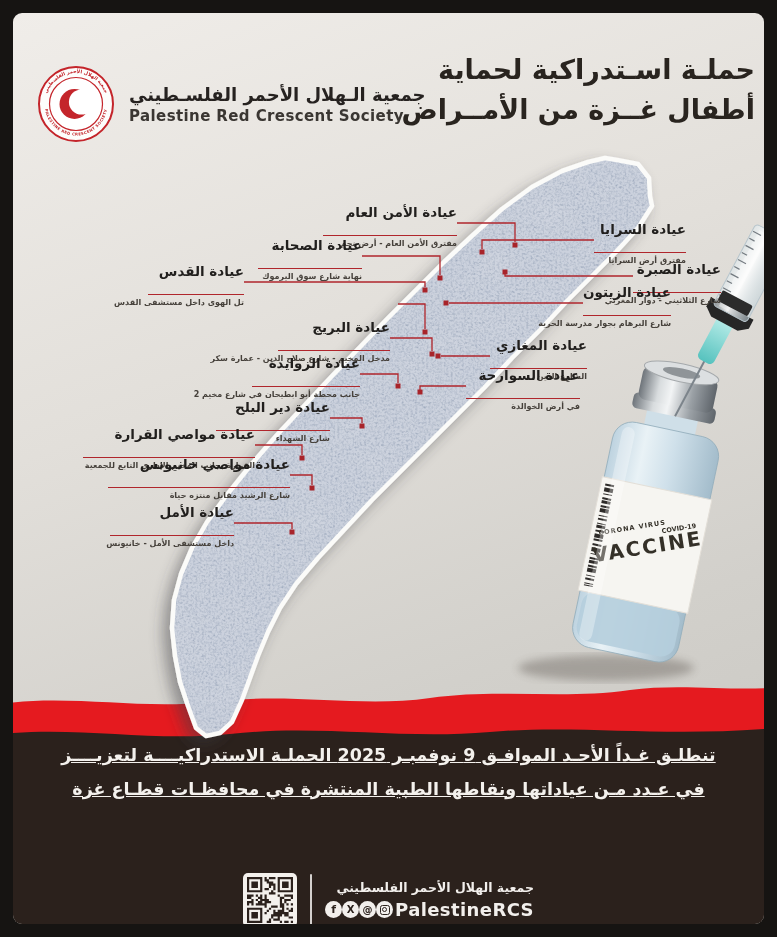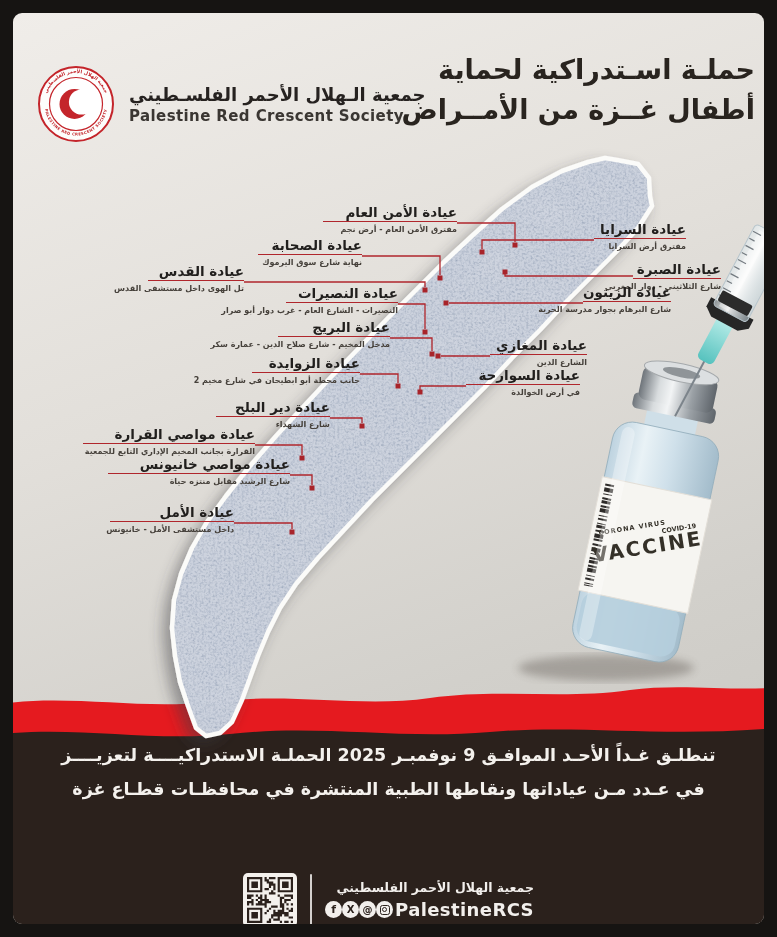--- a/index.html
+++ b/index.html
@@ -10,25 +10,25 @@
   
   .brand{position:absolute;left:23px;top:51px;display:flex;align-items:center;gap:13px;}
   .logo{width:80px;height:80px;}
   .brand-ar{font-size:18px;font-weight:bold;color:#262220;direction:rtl;}
   .brand-en{font-size:15px;font-weight:bold;color:#3a3632;letter-spacing:.4px;margin-top:2px;}
   .headline{position:absolute;top:37px;right:9px;text-align:right;direction:rtl;
             font-weight:bold;font-size:27px;line-height:40px;color:#29241f;}
   
   .clinic{position:absolute;direction:rtl;text-align:right;}
   .clinic .nm{font-weight:bold;font-size:13.5px;line-height:16px;color:#211f1d;white-space:nowrap;
-              border-bottom:1.7px solid #b0262c;padding-bottom:1px;}
+              border-bottom:1.7px solid #b0262c;padding-bottom:15px;}
   .clinic .ad{font-size:8px;line-height:10px;color:#46413b;margin-top:2.5px;font-weight:bold;white-space:nowrap;}
   
   .campaign{position:absolute;left:14px;right:14px;top:726px;direction:rtl;text-align:center;color:#f4f1ed;}
-  .campaign p{margin:0;font-weight:bold;font-size:17.5px;line-height:33.5px;}
+  .campaign p{margin:0;font-weight:bold;font-size:17.5px;line-height:33.5px;text-decoration:underline;}
   
   .foot{position:absolute;left:0;right:0;top:860px;display:flex;justify-content:center;align-items:center;gap:13px;}
   .qr{width:54px;height:54px;background:#f4f1ed;border-radius:5px;padding:4px;box-sizing:border-box;}
   .qr svg{width:100%;height:100%;display:block;}
   .foot-div{width:2px;height:52px;background:#f2efec;opacity:.85;border-radius:1px;}
   .foot-text{text-align:right;}
   .foot-org{font-size:12.5px;font-weight:bold;color:#f2efec;direction:rtl;}
   .foot-social{display:flex;align-items:center;gap:0;margin-top:4px;direction:ltr;}
   .sicon{width:17px;height:17px;border-radius:50%;background:#f2efec;color:#2b211c;display:flex;
          align-items:center;justify-content:center;font-weight:bold;font-size:11px;line-height:1;}
@@ -199,24 +199,20 @@
       <div class="ad">مفترق الأمن العام - أرض نجم</div>
     </div>
   <div class="clinic" style="left:245px;top:224px;width:104px;">
     <div class="nm">عيادة الصحابة</div>
       <div class="ad">نهاية شارع سوق اليرموك</div>
     </div>
   <div class="clinic" style="left:135px;top:250px;width:96px;">
     <div class="nm">عيادة القدس</div>
       <div class="ad">تل الهوى داخل مستشفى القدس</div>
     </div>
-  <div class="clinic" style="left:273px;top:272px;width:112px;">
-    <div class="nm">عيادة النصيرات</div>
-      <div class="ad">النصيرات - الشارع العام - غرب دوار أبو صرار</div>
-    </div>
   <div class="clinic" style="left:265px;top:306px;width:112px;">
     <div class="nm">عيادة البريج</div>
       <div class="ad">مدخل المخيم - شارع صلاح الدين - عمارة سكر</div>
     </div>
   <div class="clinic" style="left:239px;top:342px;width:108px;">
     <div class="nm">عيادة الزوايدة</div>
       <div class="ad">جانب محطة أبو ابطيحان في شارع مخيم 2</div>
     </div>
   <div class="clinic" style="left:203px;top:386px;width:114px;">
     <div class="nm">عيادة دير البلح</div>

